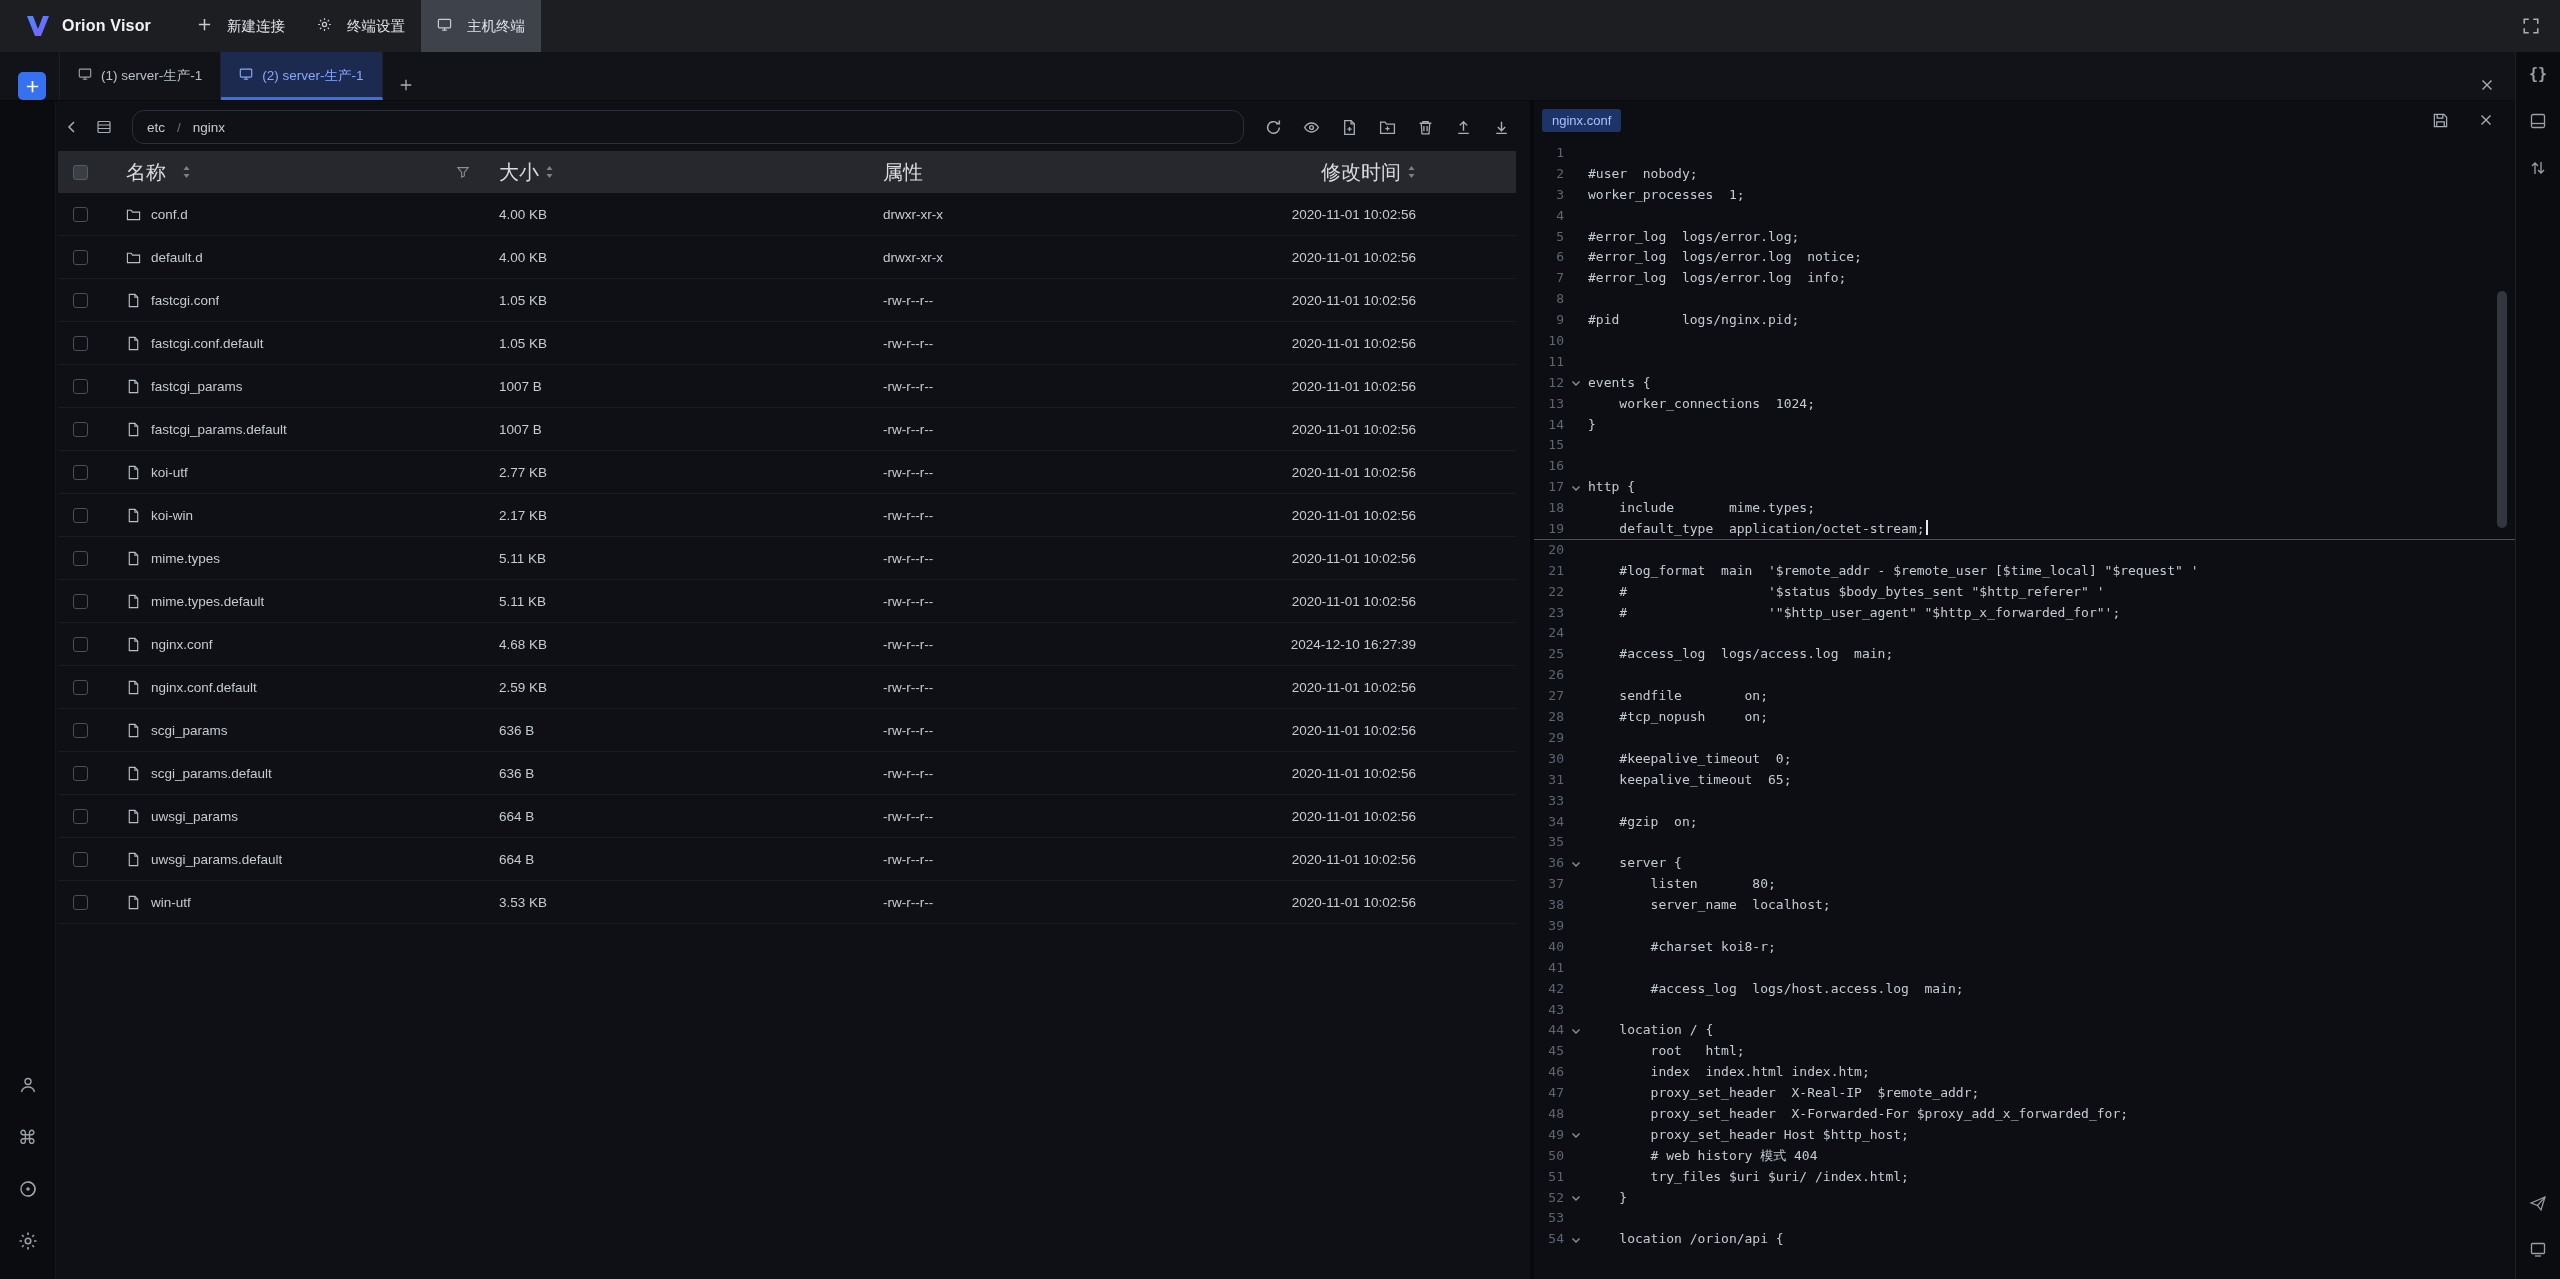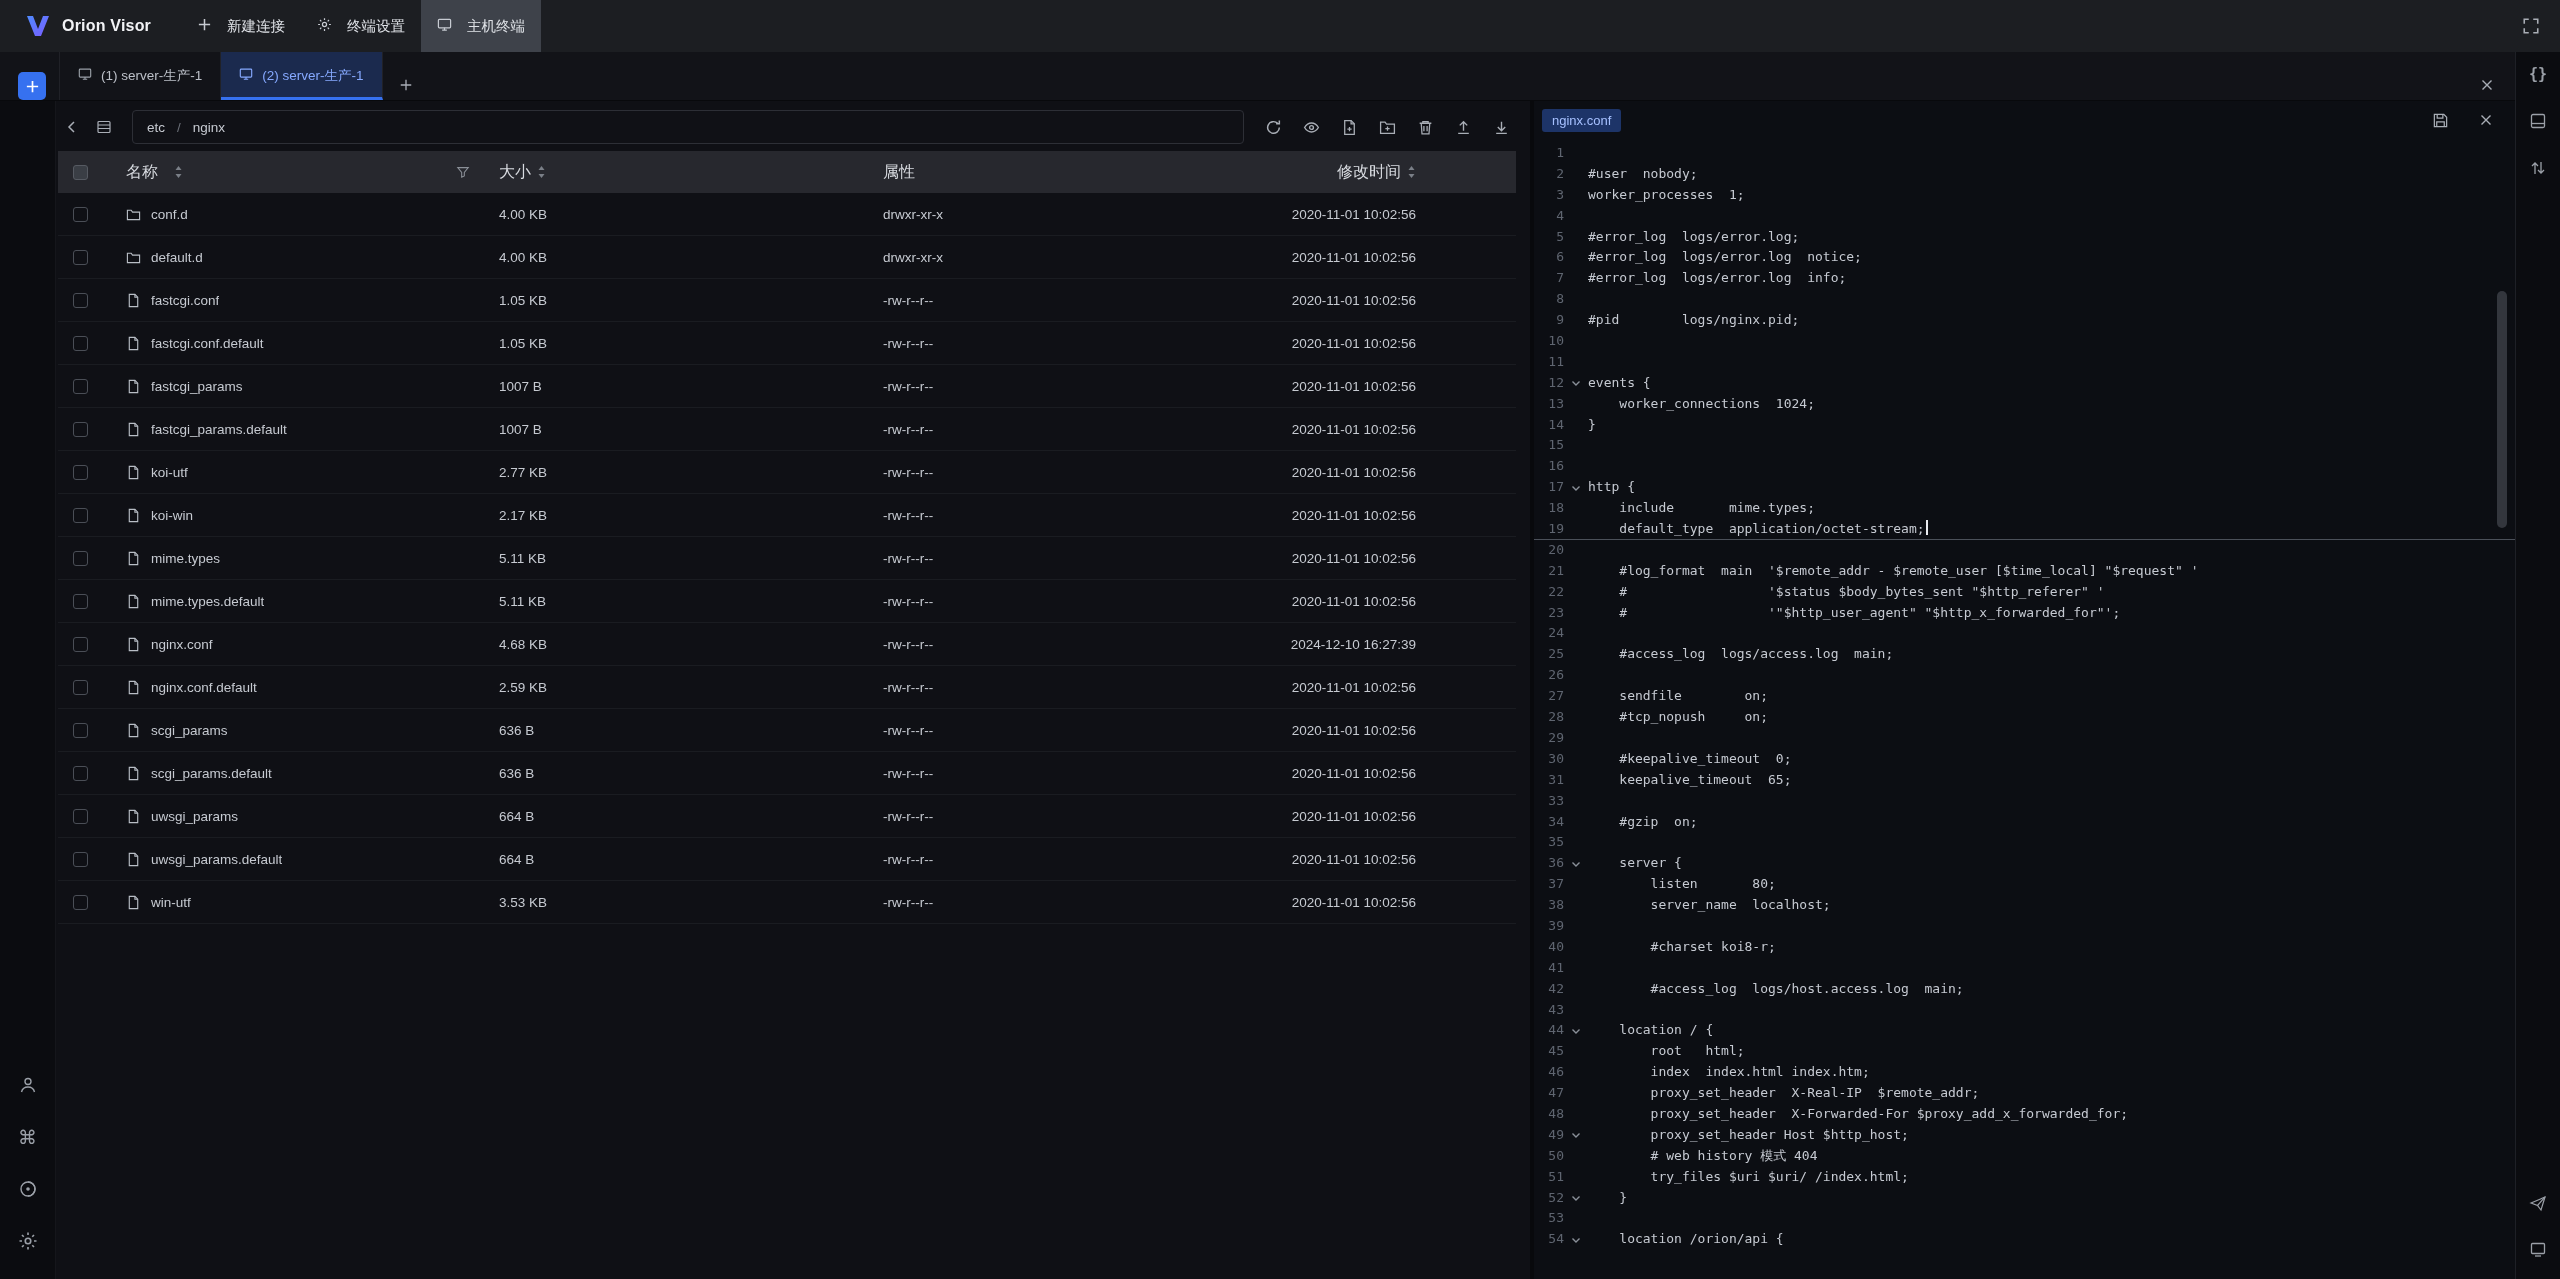--- a/index.html
+++ b/index.html
@@ -45,28 +45,28 @@
   .right-strip{position:absolute;top:52px;right:0;bottom:0;width:45px;background:var(--bg);border-left:1px solid #1e2026;display:flex;flex-direction:column;align-items:center;padding:8px 0 16px 0;}
   .right-strip .group-top{display:flex;flex-direction:column;gap:19px;align-items:center;}
   .right-strip .group-bottom{display:flex;flex-direction:column;gap:18px;align-items:center;margin-top:auto;}
   .glyph-icon{font-family:"DejaVu Sans Mono",monospace;font-size:15px;font-weight:bold;line-height:1;}
   .cmd-glyph{font-size:19px;font-family:"DejaVu Sans",sans-serif;}
 
   
   .file-panel{position:absolute;top:101px;left:56px;width:1474px;bottom:0;background:var(--panel-bg);padding:0 14px 0 2px;}
   .toolbar{display:flex;align-items:center;margin-top:8px;height:36px;gap:4px;}
   .toolbar .icon-btn{width:28px;height:28px;}
-  .breadcrumb{flex:1;height:34px;border:1px solid #2d2f36;border-radius:4px;display:flex;align-items:center;gap:12px;padding:0 14px;font-size:13.5px;color:#c6cad1;margin:0 10px;background:#101116;cursor:pointer;}
+  .breadcrumb{flex:1;height:34px;border:1px solid #2d2f36;border-radius:12px;display:flex;align-items:center;gap:12px;padding:0 14px;font-size:13.5px;color:#c6cad1;margin:0 10px;background:#101116;cursor:pointer;}
   .breadcrumb .sep{color:#6b7078;}
   .actions{display:flex;align-items:center;gap:8px;}
   .actions .icon-btn{width:30px;height:30px;}
 
   .table{margin-top:6px;font-size:13.5px;}
   .thead,.frow{display:grid;grid-template-columns:44px 378px 384px 392px minmax(0,1fr);align-items:center;}
-  .thead{height:42px;background:var(--table-header-bg);color:#d8dbe0;font-weight:500;font-size:16px;}
+  .thead{height:42px;background:var(--table-header-bg);color:#d8dbe0;font-weight:500;font-size:20px;}
   .frow{height:43px;border-bottom:1px solid var(--row-border);color:#c6cad1;cursor:default;}
   .cell{display:flex;align-items:center;min-width:0;}
   .c-check{justify-content:center;}
   .c-name{padding-left:24px;gap:10px;}
   .c-size,.c-attr{padding-left:19px;}
   .c-time{justify-content:flex-end;padding-right:100px;}
   .checkbox{width:15px;height:15px;border:1.4px solid #4a4e56;border-radius:3px;display:inline-block;background:transparent;cursor:pointer;}
   .checkbox.hdr{background:#3a3e45;border-color:#565a62;}
   .caret{display:flex;margin-left:6px;color:#7a7f87;}
   .funnel{margin-left:auto;margin-right:10px;color:#8b9098;display:flex;cursor:pointer;}

